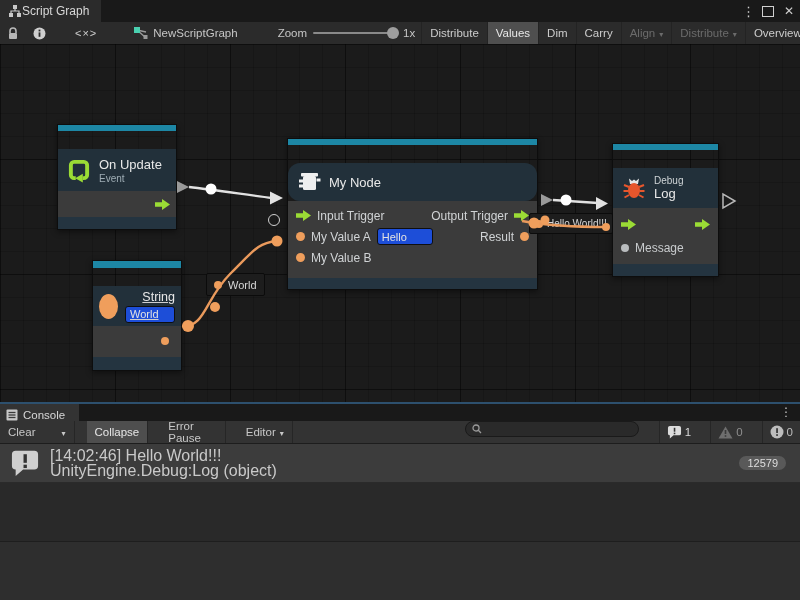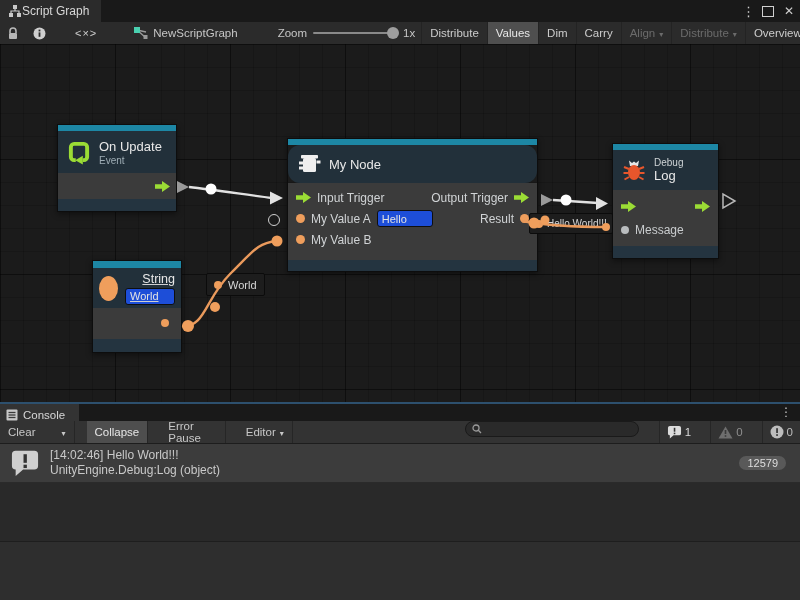--- a/index.html
+++ b/index.html
@@ -29,21 +29,21 @@
   
   .canvas{position:absolute;left:0;top:44px;width:800px;height:358px;background-color:#1b1b1b;
     background-image:
       linear-gradient(rgba(0,0,0,.38) 1px,transparent 1px),
       linear-gradient(90deg,rgba(0,0,0,.38) 1px,transparent 1px),
       linear-gradient(rgba(0,0,0,.16) 1px,transparent 1px),
       linear-gradient(90deg,rgba(0,0,0,.16) 1px,transparent 1px);
     background-size:115px 115px,115px 115px,23px 23px,23px 23px;}
   .node{position:absolute;border:1px solid #0d0d0d;box-shadow:0 2px 6px rgba(0,0,0,.45);z-index:1;}
   .nbar{height:6px;background:#1d87a5;}
-  .nheader{background:#22303a;display:flex;align-items:center;padding:0 8px;gap:7px;}
+  .nheader{background:#22303a;display:flex;align-items:center;padding:0 8px;gap:7px;margin-top:18px;}
   .nfooter{background:#243440;}
   .nbody{background:#3b3b3b;position:relative;}
   .ntitle{font-size:13px;color:#e8e8e8;}
   .nsub{font-size:10px;color:#9fadb5;margin-top:1px;}
   .prow{display:flex;justify-content:space-between;align-items:center;height:21px;padding:0 8px;font-size:12px;color:#d0d3d5;}
   .pgrp{display:flex;align-items:center;gap:6px;}
   .dot-o{width:9px;height:9px;border-radius:50%;background:#ef9e5c;display:inline-block;}
   .dot-g{width:8px;height:8px;border-radius:50%;background:#b9bcbe;display:inline-block;}
   .vinput{width:46px;height:15px;background:#1d4ed8;border:1px solid #0f0f0f;border-radius:3px;color:#e2e2e2;font-size:11px;padding:0 4px;font-family:"Liberation Sans",sans-serif;}
   .vinput.small{width:40px;}
@@ -55,21 +55,21 @@
   .c-tabstrip{height:17px;background:#191919;display:flex;position:relative;}
   .c-tab{display:flex;align-items:center;gap:5px;background:#333333;padding:4px 14px 0 6px;font-size:11.5px;color:#d6d6d6;}
   .c-menu{position:absolute;right:8px;top:1px;color:#c8c8c8;font-size:12px;}
   .c-toolbar{height:22px;background:#333333;border-bottom:1px solid #1d1d1d;display:flex;align-items:flex-start;font-size:11.5px;color:#c8c8c8;gap:12px;}
   .c-btn{height:22px;display:flex;align-items:center;padding:0 8px;border-right:1px solid #262626;}
   .c-btn.active{background:#4e4e4e;color:#e6e6e6;}
   .c-search{flex:1;margin:0 8px 0 160px;height:14px;background:#2a2a2a;border:1px solid #1a1a1a;border-radius:8px;display:flex;align-items:center;padding:0 6px;gap:4px;}
   .c-search input{flex:1;background:transparent;border:none;outline:none;color:#ddd;font-size:11px;height:12px;font-family:"Liberation Sans",sans-serif;}
   .c-count{display:flex;align-items:center;gap:3px;padding:0 7px;border-left:1px solid #262626;height:22px;font-size:11.5px;}
   .c-entry{height:38px;background:#3c3c3c;border-bottom:1px solid #2a2a2a;display:flex;align-items:center;padding:0 10px;gap:10px;}
-  .c-lines{flex:1;font-size:12px;color:#c9c9c9;line-height:15px;}
+  .c-lines{flex:1;font-size:16px;color:#c9c9c9;line-height:15px;}
   .c-pill{background:#595959;color:#dedede;font-size:11px;border-radius:9px;padding:1px 8px;margin-right:4px;}
   .c-list-empty{height:58px;background:#292929;border-bottom:1px solid #1e1e1e;}
   .c-detail{height:97px;background:#2e2e2e;}
   svg{display:block;}
 </style>
 </head>
 <body>
 
 <div id="app">
 

